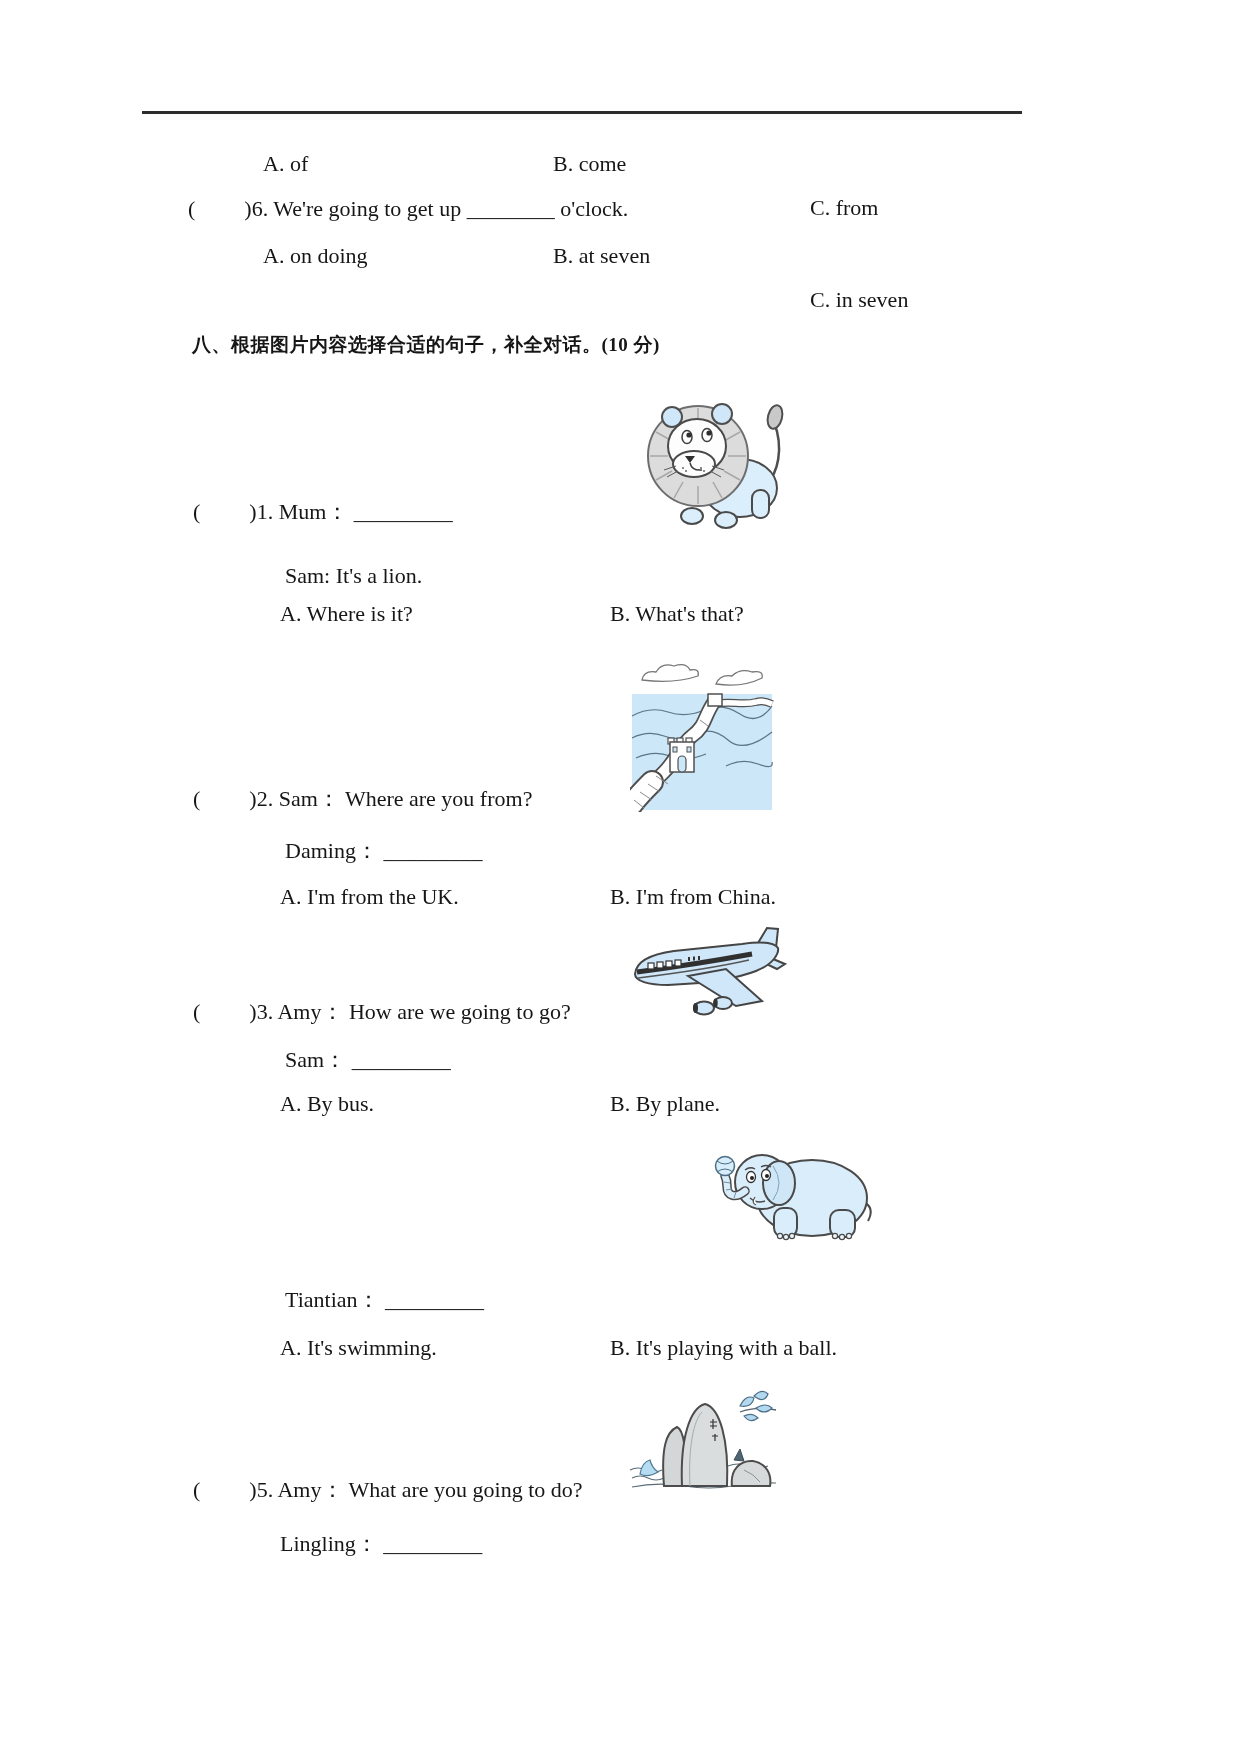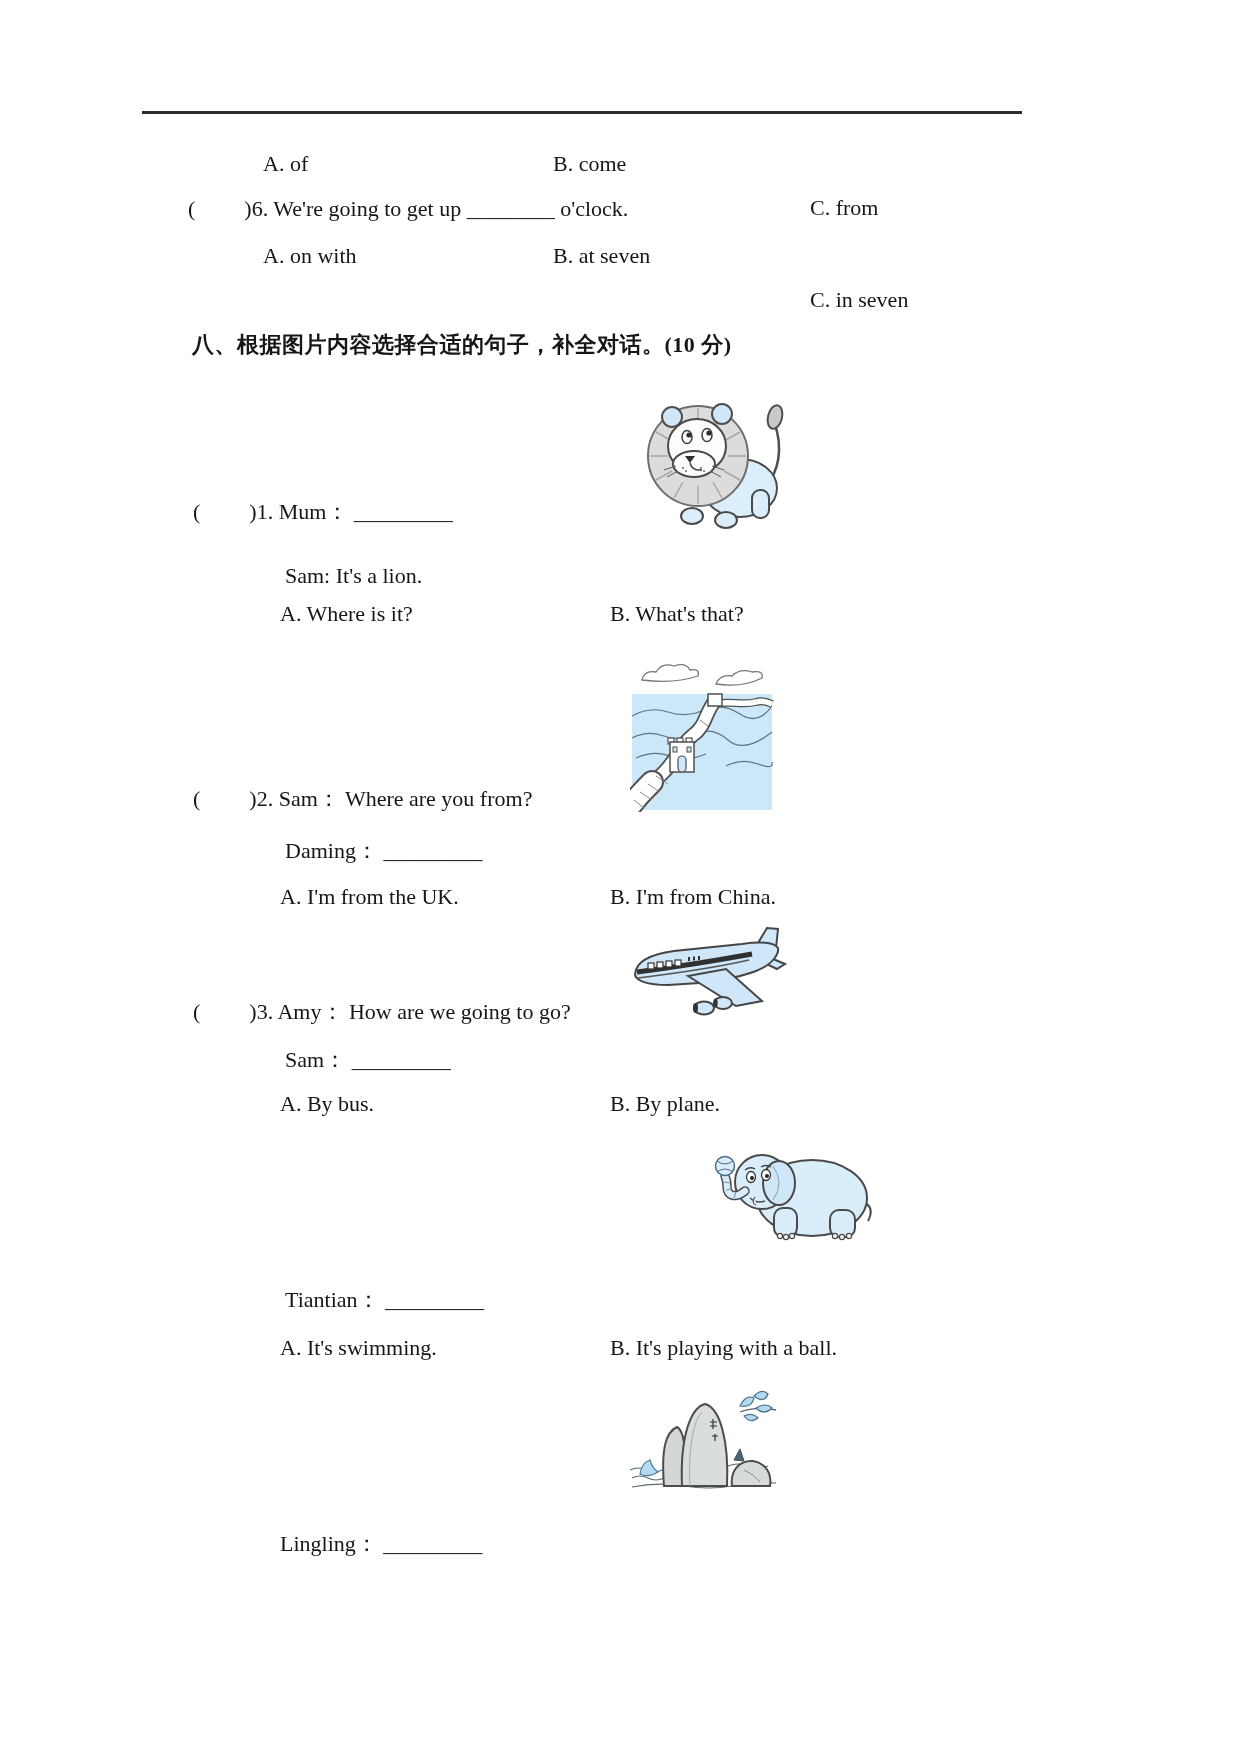--- a/index.html
+++ b/index.html
@@ -11,41 +11,41 @@
   .abs{position:absolute;white-space:nowrap;line-height:28px;}
   .rule{position:absolute;left:142px;top:111px;width:911px;height:3px;background:#2d2d2d;}
   .row{position:absolute;left:0;right:0;}
   .c1{position:absolute;left:263px;}
   .c2{position:absolute;left:553px;}
   .c3{position:absolute;left:810px;margin-top:44px;}
   .oa{position:absolute;left:280px;}
   .ob{position:absolute;left:610px;}
   .gap{display:inline-block;width:49px;}
   .sp{font-weight:normal;}
-  .heading{font-weight:600;font-size:22px;letter-spacing:0.5px;}
+  .heading{font-weight:600;font-size:19px;letter-spacing:0.5px;}
   .blank{letter-spacing:0;margin-top:18px;}
   svg{display:block;}
 </style>
 </head>
 <body>
 
 <div class="sheet">
 
   <div class="rule"></div>
 
   <div class="row" style="top:150px">
     <span class="abs c1">A. of</span>
     <span class="abs c2">B. come</span>
     <span class="abs c3">C. from</span>
   </div>
 
   <div class="abs" style="top:195px;left:188px"><span>(</span><span class="gap"></span><span>)6.</span> <span>We're going to get up</span> <span class="blank">________</span> <span>o'clock.</span></div>
 
   <div class="row" style="top:242px">
-    <span class="abs c1">A. on with</span>
+    <span class="abs c1">A. on doing</span>
     <span class="abs c2">B. at seven</span>
     <span class="abs c3">C. in seven</span>
   </div>
 
   <div class="abs heading" style="top:331px;left:192px">八、根据图片内容选择合适的句子，补全对话。(10 分)</div>
 
   <svg class="abs" style="left:634px;top:384px" width="160" height="150" viewBox="0 0 160 150">
     <path d="M132,100 C144,90 150,64 140,38" stroke="#4f4f4f" stroke-width="2.5" fill="none"></path>
     <ellipse cx="141" cy="33" rx="7" ry="12" fill="#c9c9c9" stroke="#4f4f4f" stroke-width="2" transform="rotate(14 141 33)"></ellipse>
     <ellipse cx="106" cy="104" rx="37" ry="29" fill="#daeefb" stroke="#4a4a4a" stroke-width="2"></ellipse>
@@ -232,19 +232,20 @@
     <path d="M116,84 Q126,88 132,96" stroke="#8b9092" stroke-width="1" fill="none"></path>
     <path d="M112,26 Q128,20 148,24" stroke="#56616b" stroke-width="1.3" fill="none"></path>
     <g fill="#b2d9f0" stroke="#4d6f85" stroke-width="1.2">
       <path d="M112,20 Q118,8 126,12 Q124,22 112,20 Z"></path>
       <path d="M126,10 Q134,2 140,8 Q136,18 126,10 Z"></path>
       <path d="M128,22 Q138,16 144,22 Q136,30 128,22 Z"></path>
       <path d="M116,30 Q124,26 130,32 Q122,38 116,30 Z"></path>
     </g>
   </svg>
 
+  <div class="abs" style="top:1476px;left:193px"><span>(</span><span class="gap"></span><span>)5.</span> <span class="sp">Amy：</span> <span>What are you going to do?</span><span class="blank"></span></div>
   <div class="abs" style="top:1530px;left:280px"><span class="sp">Lingling：</span> <span></span><span class="blank">_________</span></div>
   <div class="row" style="top:1600px">
     <span class="abs oa"></span>
     <span class="abs ob"></span>
   </div>
 
 </div>
 
 </body></html>

